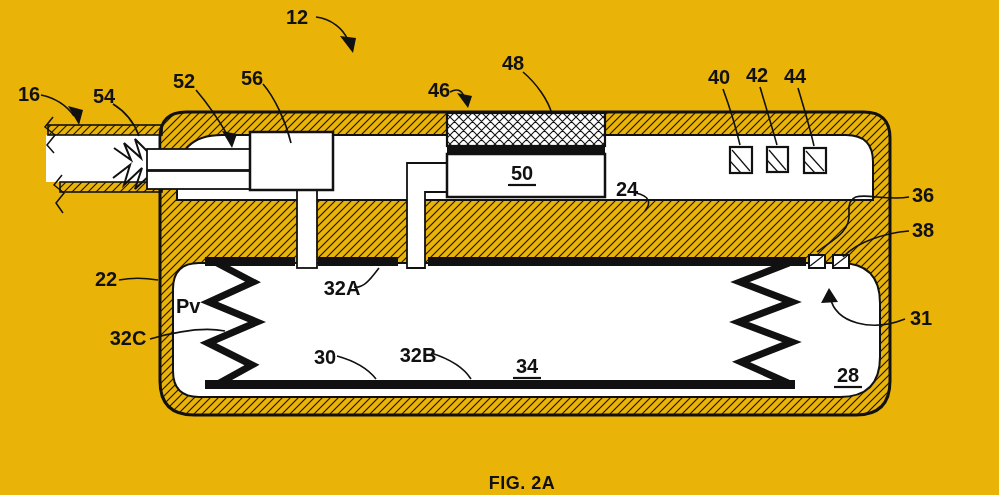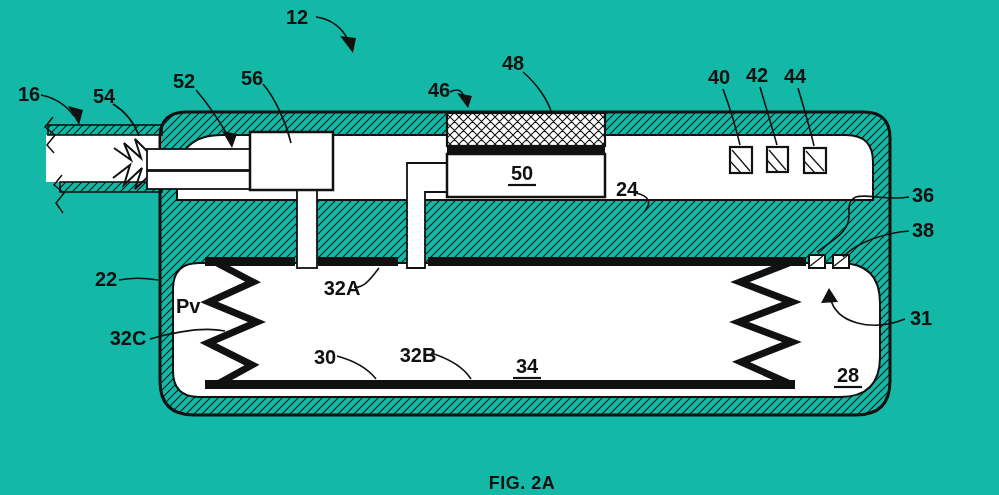--- a/index.html
+++ b/index.html
@@ -1,16 +1,16 @@
 <!DOCTYPE html>
 <html><head>
 <meta charset="utf-8">
 <style>
   html,body{margin:0;padding:0;background:#ffffff;}
-  .stage{position:relative;width:999px;height:495px;background:#14b8a6;overflow:hidden;}
+  .stage{position:relative;width:999px;height:495px;background:#eab308;overflow:hidden;}
   svg{position:absolute;left:0;top:0;}
   text{font-family:"Liberation Sans","DejaVu Sans",sans-serif;font-weight:bold;fill:#111;}
   .ref{font-size:20px;}
   .cap{font-size:18px;letter-spacing:0.5px;}
   .ldr{fill:none;stroke:#111;stroke-width:1.6;}
   .ink{stroke:#111;}
 </style>
 </head>
 <body>
 

